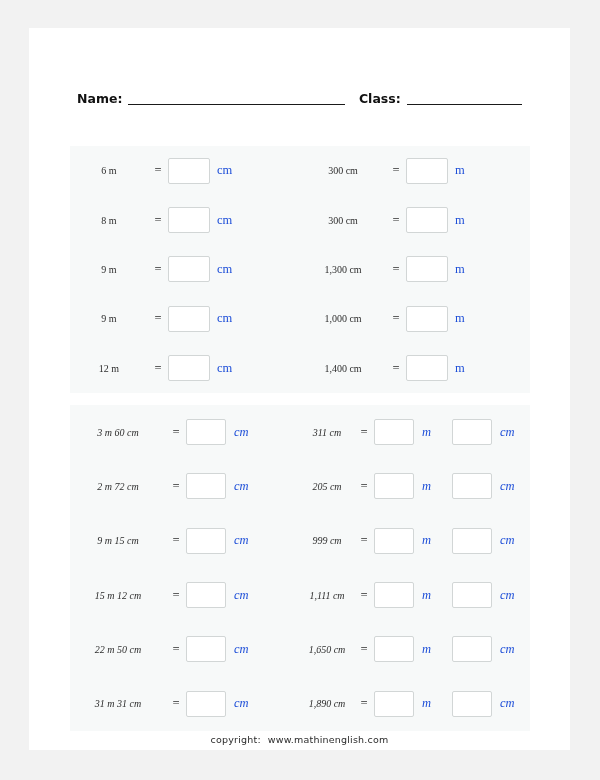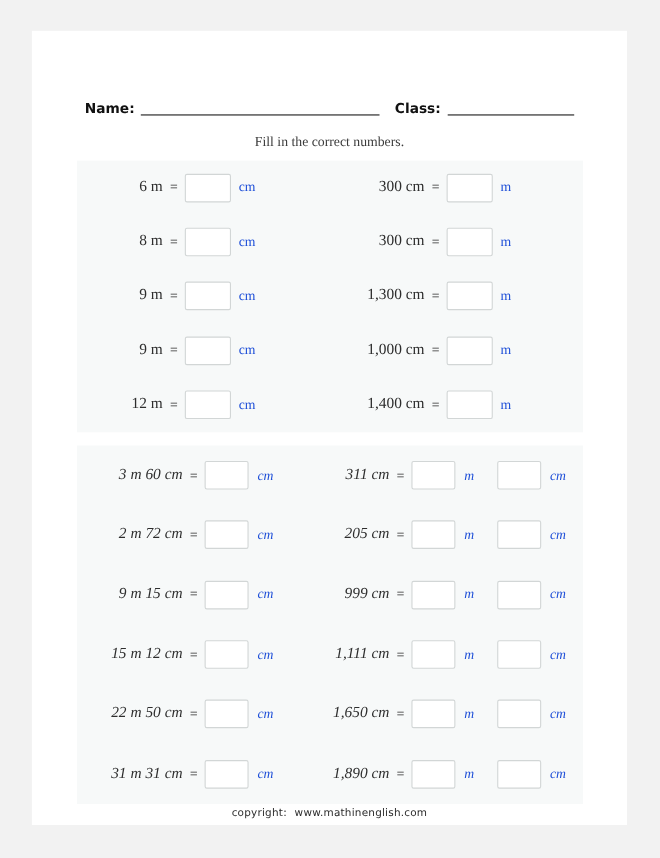--- a/index.html
+++ b/index.html
@@ -102,23 +102,23 @@
 
   .cell {
     display: flex;
     align-items: center;
     box-sizing: border-box;
   }
   .cell-left  { width: 230px; padding-left: 0; }
   .cell-right { width: 230px; }
 
   .q-expr {
-    font-size: 14px;
+    font-size: 10px;
     color: #2d2d2d;
-    text-align: right;
+    text-align: center;
     white-space: nowrap;
   }
   .eq {
     font-size: 12.5px;
     color: #2d2d2d;
     width: 20px;
     text-align: center;
     flex: none;
   }
   .unit {
@@ -170,21 +170,20 @@
 
 
   <div class="namerow">
     <span class="nc-label">Name:</span>
     <span class="nc-rule rule-name"></span>
     <span class="nc-gap"></span>
     <span class="nc-label">Class:</span>
     <span class="nc-rule rule-class"></span>
   </div>
 
-  <div class="instruction">Fill in the correct numbers.</div>
 
   <div class="panel s1" id="panel-1">
       <div class="prow">
         <div class="cell cell-left">
           <span class="q-expr">6 m</span>
           <span class="eq">=</span>
           <div class="answer-box"></div>
           <span class="unit">cm</span>
         </div>
         <div class="cell cell-right">

